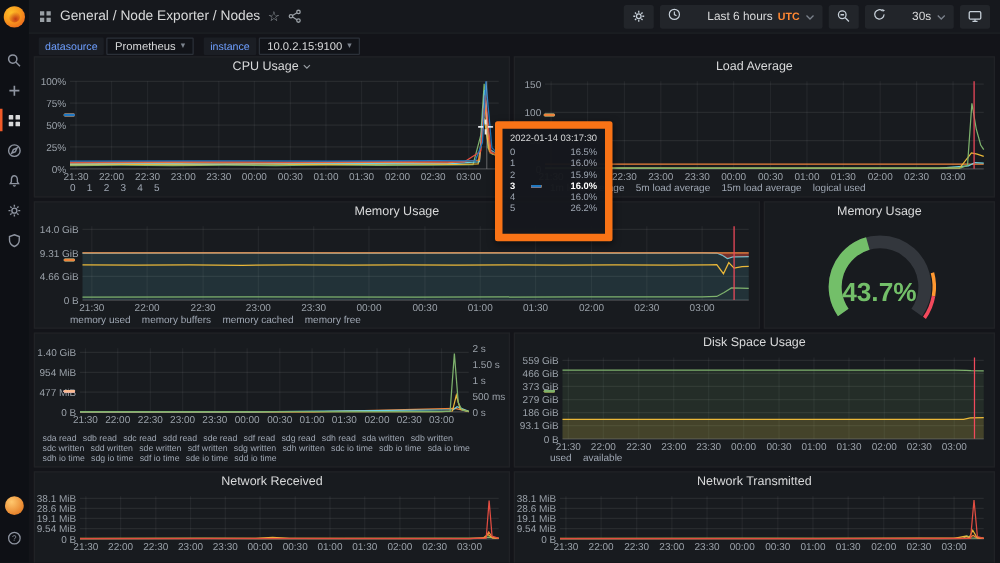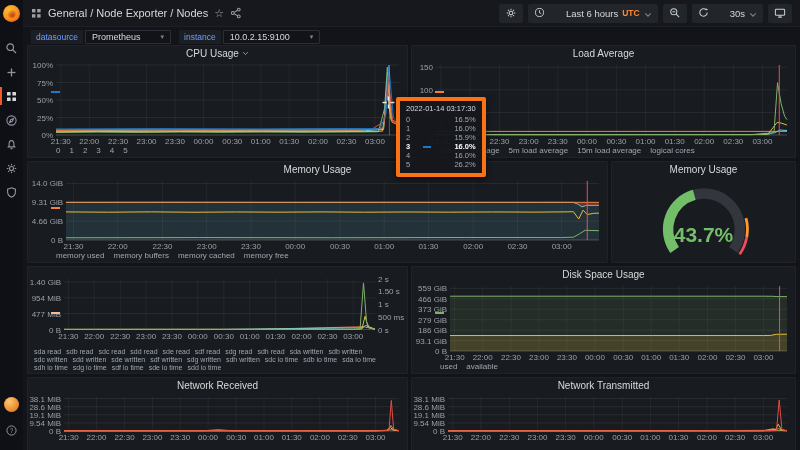--- a/index.html
+++ b/index.html
@@ -24,21 +24,21 @@
   .nav-icn { color:#9aa0a6; display:flex; align-items:center; }
   .nav-right { margin-left:auto; display:flex; align-items:center; gap:5px; }
   .nav-btn { height:19px; display:flex; align-items:center; gap:4px; padding:0 6px; background:#22252a; border-radius:2px; color:#c7d0d9; cursor:pointer; }
   .nav-btn .lbl { font-size:9.5px; color:#d8d9da;padding-left:17px; }
   .tz { font-size:8.5px; color:#ff8833; font-weight:bold; }
 
   
   .submenu { position:absolute; left:23px; top:28px; width:777px; height:17px; display:flex; align-items:center; gap:8px; padding-left:8px; }
   .var-group { display:flex; align-items:center; }
   .var-label { height:14px; display:flex; align-items:center; padding:0 5px; background:#1b1e24; color:#6e9fff; font-size:8.5px; border-radius:1px; }
-  .var-value { height:14px; display:flex; align-items:center; gap:20px; padding:0 6px; margin-left:2px; background:#111318; border:1px solid #2b3038; color:#d8d9da; font-size:9px; border-radius:1px; cursor:pointer; }
+  .var-value { height:14px; display:flex; align-items:center; gap:4px; padding:0 6px; margin-left:2px; background:#111318; border:1px solid #2b3038; color:#d8d9da; font-size:9px; border-radius:1px; cursor:pointer; }
   .caret { color:#7b828c; font-size:7px; line-height:1; }
 
   
   .dash { position:absolute; left:23px; top:45px; width:777px; height:440px; }
   .panel { position:absolute; background:#181b1f; border:1px solid #202226; display:flex; flex-direction:column; }
   .p-title { height:15px; flex:0 0 15px; display:flex; align-items:center; justify-content:center; gap:3px; color:#d8d9da; font-size:10px; cursor:pointer; }
   .chart { width:100%; flex:1 1 auto; min-height:0; display:block; }
   .chart-short { flex:0 0 49px; height:49px; }
   svg.chart text { font-size:8px; fill:#9aa1a9; }
   .legend { flex:0 0 auto; display:flex; flex-wrap:wrap; align-items:center; padding:0 4px 2px 28px; row-gap:1px; }
@@ -46,21 +46,21 @@
   .l-item .dash { display:inline-block; width:9px; height:2px; margin-right:3px; border-radius:1px; }
   .panel-diskio .legend { font-size:7px; padding-left:6px; }
   .panel-diskio .l-item { font-size:7px; margin-right:5px; }
 
   
   .gauge-wrap { position:relative; flex:1; display:flex; align-items:flex-start; justify-content:center; }
   .gauge-wrap svg { width:170px; height:84px; }
   .gauge-value { position:absolute; left:0; right:0; top:46px; text-align:center; font-size:21px; font-weight:bold; color:#73BF69; }
 
   
-  .tooltip { position:absolute; left:396px; top:97px; z-index:50; background:rgba(22,24,29,0.97); border:4px solid #f97316; border-radius:2px; padding:3px 6px 4px 6px; box-shadow:0 2px 6px rgba(0,0,0,0.5); min-width:66px; }
+  .tooltip { position:absolute; left:396px; top:97px; z-index:50; background:rgba(22,24,29,0.97); border:6px solid #f97316; border-radius:2px; padding:3px 6px 16px 6px; box-shadow:0 2px 6px rgba(0,0,0,0.5); min-width:66px; }
   .tt-time { color:#d8d9da; font-size:7.5px; margin-bottom:2px; }
   .tt-row { display:flex; align-items:center; font-size:7.5px; color:#9fa7b3; line-height:9px; }
   .tt-row .dash { display:inline-block; width:8px; height:2px; margin-right:3px; }
   .tt-row .val { margin-left:auto; padding-left:10px; }
   .tt-row.bold { color:#ffffff; font-weight:bold; }
 
   
   .cursor-xhair { position:absolute; left:354px; top:49px; width:13px; height:13px; z-index:45; pointer-events:none; }
 </style>
 </head>
@@ -376,21 +376,21 @@
           <span class="l-item">
             <span class="dash" style="background: rgb(234, 184, 57);"></span>
             <span>5m load average</span>
           </span>
           <span class="l-item">
             <span class="dash" style="background: rgb(110, 208, 224);"></span>
             <span>15m load average</span>
           </span>
           <span class="l-item">
             <span class="dash" style="background: rgb(239, 132, 60);"></span>
-            <span>logical cores</span>
+            <span>logical used</span>
           </span>
         </div>
     </div>
 
     <div class="panel" style="left:4px;top:116px;width:581px;height:102px;">
       <div class="p-title">
           <span>Memory Usage</span>
         </div>
       <svg class="chart" viewBox="0 0 579 74">
           <line x1="45.462" y1="4" x2="45.462" y2="63" stroke="rgba(255,255,255,0.05)"></line>

